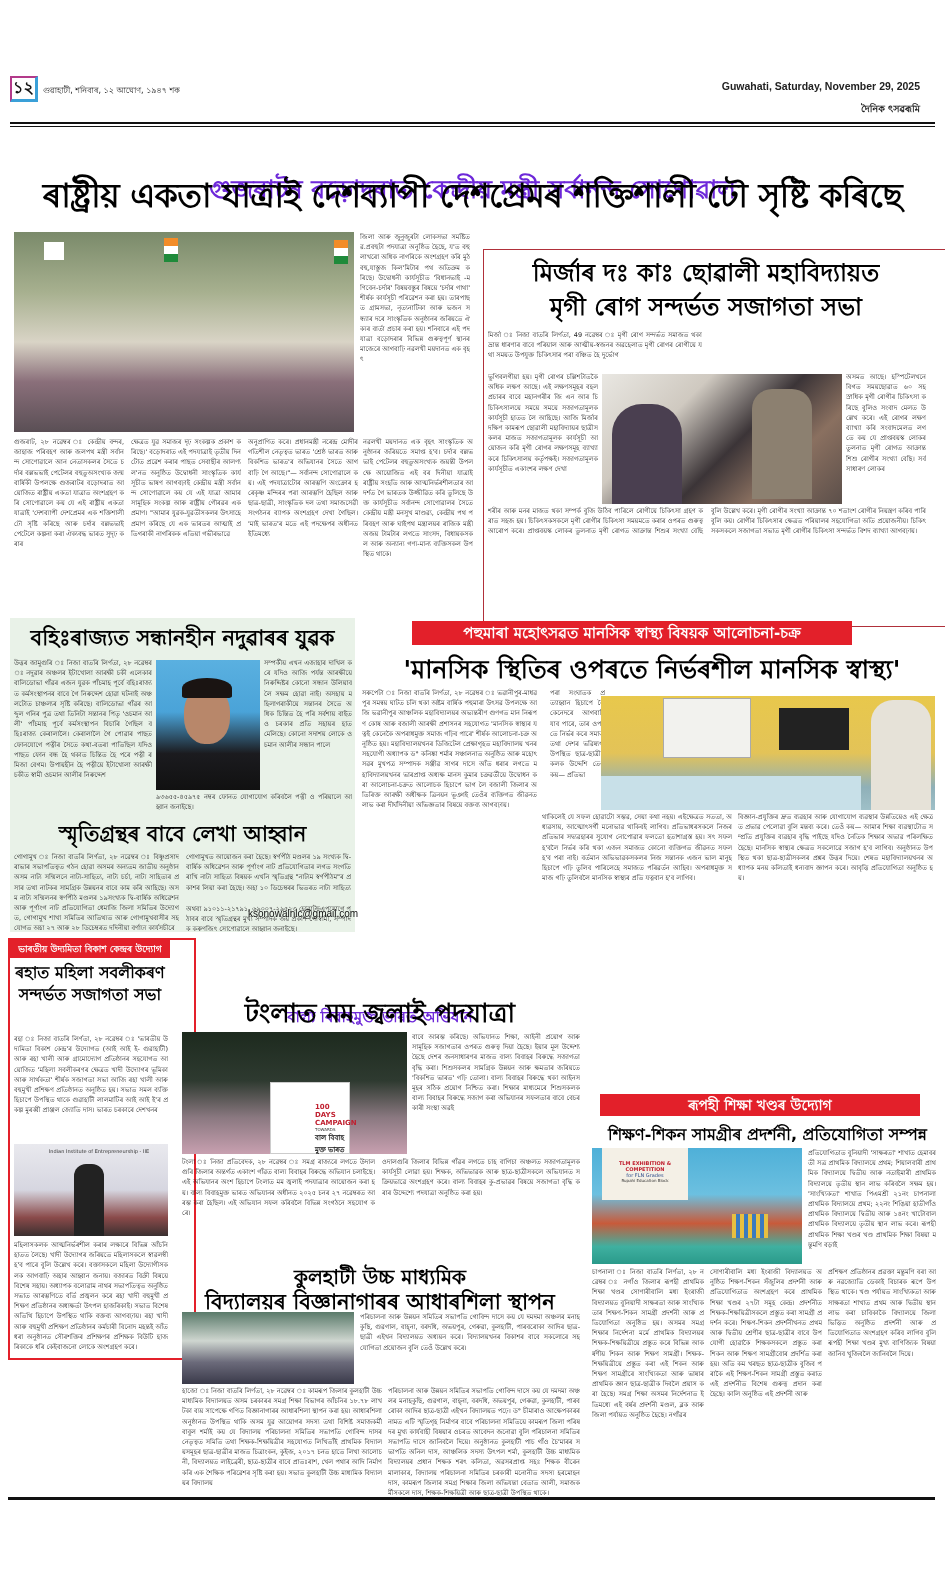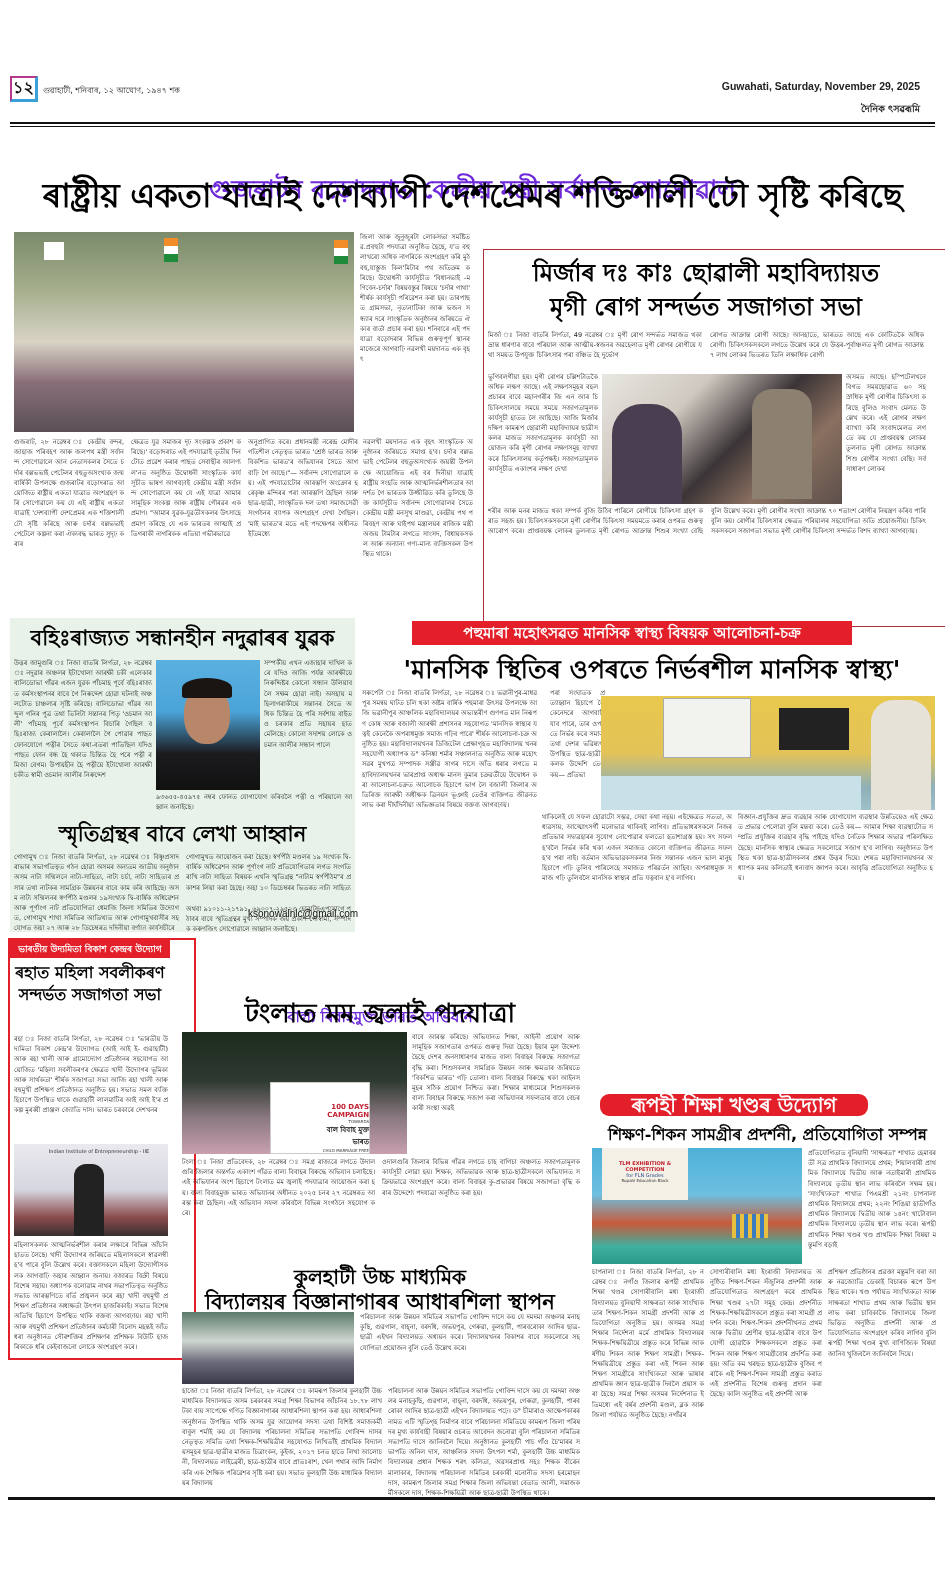--- a/index.html
+++ b/index.html
@@ -42,21 +42,20 @@
 
 <div class="abs txt" style="left:14px;top:437px;width:110px;height:172px;">গুজৰাট, ২৮ নৱেম্বৰ ঃ কেন্দ্ৰীয় বন্দৰ, জাহাজ পৰিবহণ আৰু জলপথ মন্ত্ৰী সৰ্বানন্দ সোণোৱালে আন নেতাসকলৰ সৈতে চৰ্দাৰ বল্লভভাই পেটেলৰ বহুতুঅসংখ্যক জন্মবাৰ্ষিকী উপলক্ষে গুজৰাটৰ বড়োদৰাত আয়োজিত ৰাষ্ট্ৰীয় একতা যাত্ৰাত অংশগ্ৰহণ কৰি সোণোৱালে কয় যে এই ৰাষ্ট্ৰীয় একতা যাত্ৰাই 'দেশব্যাপী দেশপ্ৰেমৰ এক শক্তিশালী ঢৌ সৃষ্টি কৰিছে আৰু চৰ্দাৰ বল্লভভাই পেটেলে কল্পনা কৰা ঐক্যবদ্ধ ভাৰত সুদৃঢ় কৰাৰ</div>
 <div class="abs txt" style="left:131px;top:437px;width:110px;height:172px;">ক্ষেত্ৰত যুৱ সমাজৰ দৃঢ় সংকল্পক প্ৰকাশ কৰিছে।' বড়োদৰাত এই পদযাত্ৰাই তৃতীয় দিনটোত প্ৰৱেশ কৰাৰ পাছত সেবাছীৰ আলণ্য ল'নত অনুষ্ঠিত উদ্বোধনী সাংস্কৃতিক কাৰ্যসূচীত ভাষণ আগবঢ়াই কেন্দ্ৰীয় মন্ত্ৰী সৰ্বানন্দ সোণোৱালে কয় যে এই যাত্ৰা আমাৰ সামূহিক সংকল্প আৰু ৰাষ্ট্ৰীয় গৌৰৱৰ এক প্ৰমাণ। "আমাৰ যুৱক-যুৱতীসকলৰ উৎসাহে প্ৰমাণ কৰিছে যে এক ভাৰতৰ আত্মাই প্ৰতিগৰাকী নাগৰিকক এতিয়া গভীৰভাৱে</div>
 <div class="abs txt" style="left:248px;top:437px;width:110px;height:172px;">অনুপ্ৰাণিত কৰে। প্ৰধানমন্ত্ৰী নৰেন্দ্ৰ মোদীৰ গতিশীল নেতৃত্বত ভাৰত 'শ্ৰেষ্ঠ ভাৰত আৰু বিকশিত ভাৰত'ৰ অভিযানৰ সৈতে আগবাঢ়ি গৈ আছে।"— সৰ্বানন্দ সোণোৱালে কয়। এই পদযাত্ৰাটোৰ আৰম্ভণি অংক্ৰোৰ হৰেকৃষ্ণ মন্দিৰৰ পৰা আৰম্ভণি হৈছিল আৰু ছাত্ৰ-ছাত্ৰী, সাংস্কৃতিক দল তথা সমাজসেৱী সংগঠনৰ ব্যাপক অংশগ্ৰহণ দেখা গৈছিল। 'মাই ভাৰত'ৰ মতে এই পদক্ষেপৰ অধীনত ইতিমধ্যে</div>
 <div class="abs txt" style="left:363px;top:437px;width:110px;height:172px;">নৱলখী ময়দানত এক বৃহৎ সাংস্কৃতিক অনুষ্ঠানৰ জৰিয়তে সমাপ্ত হ'ব। চৰ্দাৰ বল্লভভাই পেটেলৰ বহুতুঅসংখ্যক জয়ন্তী উপলক্ষে আয়োজিত এই বৰ দিনীয়া যাত্ৰাই ৰাষ্ট্ৰীয় সংহতি আৰু আত্মনিৰ্ভৰশীলতাৰ আদৰ্শত গৈ ভাৰতক উজ্জীৱিত কৰি তুলিছে উক্ত কাৰ্যসূচীত সৰ্বানন্দ সোণোৱালৰ সৈতে কেন্দ্ৰীয় মন্ত্ৰী মনসুখ মাণ্ডৱ্য, কেন্দ্ৰীয় পথ পৰিবহণ আৰু ঘাইপথ মন্ত্ৰালয়ৰ ৰাজিক মন্ত্ৰী অজয় টামটাৰ লগতে সাংসদ, বিধায়কসকল আৰু অন্যান্য গণ্য-মান্য ব্যক্তিসকল উপস্থিত থাকে।</div>
 
 <div class="abs" style="left:483px;top:230px;width:537px;height:378px;border:1.5px solid #b0303a;margin-top:19px;">
   <div class="abs blackhead" style="left:0;top:4px;width:444px;font-size:24px;">মিৰ্জাৰ দঃ কাঃ ছোৱালী মহাবিদ্যায়ত</div>
   <div class="abs blackhead" style="left:0;top:38px;width:444px;font-size:24px;">মৃগী ৰোগ সন্দৰ্ভত সজাগতা সভা</div>
   <div class="abs txt" style="left:4px;top:80px;width:214px;height:40px;">মিৰ্জা ঃ নিজা বাতৰি লিৰ্ণতা, 49 নৱেম্বৰ ঃ মৃগী ৰোগ সন্দৰ্ভত সমাজত থকা ভ্ৰান্ত ধাৰণাৰ বাবে পৰিয়াল আৰু আত্মীয়-স্বজনৰ অৱহেলাত মৃগী ৰোগৰ ৰোগীয়ে যথা সময়ত উপযুক্ত চিকিৎসাৰ পৰা বঞ্চিত হৈ দুৰ্ভোগ</div>
-  <div class="abs txt" style="left:226px;top:80px;width:214px;height:40px;">ৰোগত আক্ৰান্ত ৰোগী আছে। আনহাতে, ভাৰতত আছে এক কোটিতকৈ অধিক ৰোগী। চিকিৎসকসকলে লগতে উল্লেখ কৰে যে উত্তৰ-পূৰ্বাঞ্চলত মৃগী ৰোগত আক্ৰান্ত ৭ লাখ লোকৰ ভিতৰত তিনি লক্ষাধিক ৰোগী</div>
   <div class="abs txt" style="left:4px;top:122px;width:110px;height:130px;">ভুগিবলগীয়া হয়। মৃগী ৰোগৰ চল্লিশটাতকৈ অধিক লক্ষণ আছে। এই লক্ষণসমূহৰ বহল প্ৰচাৰৰ বাবে মহানগৰীৰ জি এন আৰ চি চিকিৎসালয়ে সময়ে সময়ে সজাগতামূলক কাৰ্যসূচী হাতত লৈ আহিছে। আজি মিৰ্জাৰ দক্ষিণ কামৰূপ ছোৱালী মহাবিদ্যায়ৰ ছাত্ৰীসকলৰ মাজত সজাগতামূলক কাৰ্যসূচী আয়োজন কৰি মৃগী ৰোগৰ লক্ষণসমূহ ব্যাখ্যা কৰে চিকিৎসালয় কৰ্তৃপক্ষই। সজাগতামূলক কাৰ্যসূচীত একাংশৰ লক্ষণ দেখা</div>
   <div class="abs photo" style="left:118px;top:124px;width:240px;height:130px;background:linear-gradient(135deg,#e9e7e2 0%,#cfc9c0 30%,#3b3437 55%,#8a7060 75%,#5c4f4a 100%);">
     <div class="abs" style="left:150px;top:15px;width:60px;height:110px;background:#8c8070;border-radius:20px 20px 0 0;"></div>
     <div class="abs" style="left:10px;top:30px;width:70px;height:100px;background:#4a3f50;border-radius:30px 30px 0 0;"></div>
   </div>
   <div class="abs txt" style="left:362px;top:122px;width:80px;height:130px;">অসমত আছে। হস্পিটেলখনে বিগত সময়ছোৱাত ৬০ সহস্ৰাধিক মৃগী ৰোগীৰ চিকিৎসা কৰিছে বুলিও সংবাদ মেলত উল্লেখ কৰে। এই ৰোগৰ লক্ষণ ব্যাখ্যা কৰি সংবাদমেলত লগতে কয় যে প্ৰাপ্তবয়স্ক লোকৰ তুলনাত মৃগী ৰোগত আক্ৰান্ত শিশু ৰোগীৰ সংখ্যা বেছি। সৰ্বসাধাৰণ লোকৰ</div>
   <div class="abs txt" style="left:4px;top:256px;width:438px;height:118px;column-count:2;column-gap:8px;">শৰীৰ আৰু মনৰ মাজত থকা সম্পৰ্ক বুজি উঠিব পাৰিলে ৰোগীয়ে চিকিৎসা গ্ৰহণ কৰাত সহজ হয়। চিকিৎসকসকলে মৃগী ৰোগীৰ চিকিৎসা সময়মতে কৰাৰ ওপৰত গুৰুত্ব আৰোপ কৰে। প্ৰাপ্তবয়স্ক লোকৰ তুলনাত মৃগী ৰোগত আক্ৰান্ত শিশুৰ সংখ্যা বেছি বুলি উল্লেখ কৰে। মৃগী ৰোগীৰ সংখ্যা আক্ৰান্ত ৭০ শতাংশ ৰোগীৰ নিয়ন্ত্ৰণ কৰিব পাৰি বুলি কয়। ৰোগীৰ চিকিৎসাৰ ক্ষেত্ৰত পৰিয়ালৰ সহযোগিতা অতি প্ৰয়োজনীয়। চিকিৎসকসকলে সজাগতা সভাত মৃগী ৰোগীৰ চিকিৎসা সন্দৰ্ভত বিশদ ব্যাখ্যা আগবঢ়ায়।</div>
 </div>
 
 <div class="abs greenbg" style="left:10px;top:618px;width:345px;height:230px;">
@@ -100,39 +99,39 @@
     <div class="abs" style="left:30px;top:4px;width:110px;font-size:5px;color:#333;text-align:center;">Indian Institute of Entrepreneurship - IIE</div>
     <div class="abs" style="left:60px;top:20px;width:30px;height:72px;background:#222;border-radius:12px 12px 0 0;"></div>
   </div>
   <div class="abs txt" style="left:4px;top:300px;width:154px;height:118px;">মহিলাসকলক আত্মনিৰ্ভৰশীল কৰাৰ লক্ষ্যৰে বিভিন্ন আঁচনি হাতত লৈছে। খাদী উদ্যোগৰ জৰিয়তে মহিলাসকলে স্বাৱলম্বী হ'ব পাৰে বুলি উল্লেখ কৰে। বক্তাসকলে মহিলা উদ্যোগীসকলক আগবাঢ়ি অহাৰ আহ্বান জনায়। বজাৰত বিক্ৰী বিষয়ে বিশেষ সহায়। অধ্যাপক বলোৱাম নাথৰ সভাপতিত্বত অনুষ্ঠিত সভাত আৰম্ভণিতে বৰ্তি প্ৰজ্বলন কৰে ৰহা খাদী বহুমুখী প্ৰশিক্ষণ প্ৰতিষ্ঠানৰ অধ্যক্ষৰ্তা উৎপল হাজৰিকাই। সভাত বিশেষ অতিথি হিচাপে উপস্থিত থাকি বক্তব্য আগবঢ়ায়। ৰহা খাদী আৰু বহুমুখী প্ৰশিক্ষণ প্ৰতিষ্ঠানৰ কৰ্মচাৰী বিনোদ মহন্তই আঁত ধৰা অনুষ্ঠানত সৌৰশক্তিৰ প্ৰশিক্ষণৰ প্ৰশিক্ষক বিউটি হাজৰিকাকে ধৰি কেইবাজনো লোকে অংশগ্ৰহণ কৰে।</div>
 </div>
 
 <div class="abs redhead" style="left:180px;top:969px;width:400px;font-size:15px;">বাল্য বিবাহমুক্ত ভাৰত অভিযান</div>
 <div class="abs blackhead" style="left:180px;top:993px;width:400px;font-size:26px;">টংলাত মম জ্বলাই পদযাত্ৰা</div>
 
 <div class="abs photo" style="left:182px;top:1032px;width:225px;height:122px;background:linear-gradient(180deg,#1d2a1e 0%,#2e3a30 40%,#8a7880 70%,#c8a0b0 100%);">
-  <div class="abs" style="left:88px;top:50px;width:100px;height:72px;background:#fff;border:1px solid #ccc;text-align:right;padding-left:44px;">
+  <div class="abs" style="left:88px;top:50px;width:80px;height:72px;background:#fff;border:1px solid #ccc;text-align:left;padding-left:44px;">
     <div style="font-size:7px;font-weight:bold;color:#c02030;margin-top:20px;">100 DAYS CAMPAIGN</div>
     <div style="font-size:4px;color:#333;">TOWARDS</div>
     <div style="font-size:7px;font-weight:bold;color:#111;">বাল বিবাহ মুক্ত ভাৰত</div>
     <div style="font-size:4px;color:#333;">CHILD MARRIAGE FREE INDIA</div>
   </div>
 </div>
 <div class="abs txt" style="left:412px;top:1032px;width:168px;height:122px;">বাবে আৰম্ভ কৰিছে। অভিযানত শিক্ষা, আইনী প্ৰয়োগ আৰু সামূহিক সজাগতাৰ ওপৰত গুৰুত্ব দিয়া হৈছে। ইয়াৰ মূল উদ্দেশ্য হৈছে দেশৰ জনসাধাৰণৰ মাজত বাল্য বিবাহৰ বিৰুদ্ধে সজাগতা বৃদ্ধি কৰা। শিশুসকলৰ সামগ্ৰিক উন্নয়ন আৰু ক্ষমতাৰ জৰিয়তে 'বিকশিত ভাৰত' গঢ়ি তোলা। বাল্য বিবাহৰ বিৰুদ্ধে থকা আইনসমূহৰ সঠিক প্ৰয়োগ নিশ্চিত কৰা। শিক্ষাৰ মাধ্যমেৰে শিশুসকলক বাল্য বিবাহৰ বিৰুদ্ধে সজাগ কৰা অভিযানৰ সফলতাৰ বাবে বেচৰকাৰী সংস্থা অৱই</div>
 <div class="abs txt" style="left:182px;top:1157px;width:193px;height:110px;">টংলা ঃ নিজা প্ৰতিবেদক, ২৮ নৱেম্বৰ ঃ সমগ্ৰ ৰাজ্যৰে লগতে উদালগুৰি জিলাৰ অন্তৰ্গত একাংশ গাঁৱত বাল্য বিবাহৰ বিৰুদ্ধে অভিযান চলাইছে। এই অভিযানৰ অংশ হিচাপে টংলাত মম জ্বলাই পদযাত্ৰাৰ আয়োজন কৰা হয়। বাল্য বিবাহমুক্ত ভাৰত অভিযানৰ অধীনত ২০২৫ চনৰ ২৭ নৱেম্বৰত আৰম্ভ কৰা হৈছিল। এই অভিযান সফল কৰিবলৈ বিভিন্ন সংগঠনে সহযোগ কৰে।</div>
 <div class="abs txt" style="left:382px;top:1157px;width:198px;height:110px;">ওদালগুৰি জিলাৰ বিভিন্ন গাঁৱৰ লগতে চাহ বাগিচা অঞ্চলত সজাগতামূলক কাৰ্যসূচী লোৱা হয়। শিক্ষক, অভিভাৱক আৰু ছাত্ৰ-ছাত্ৰীসকলে অভিযানত সক্ৰিয়ভাৱে অংশগ্ৰহণ কৰে। বাল্য বিবাহৰ কু-প্ৰভাৱৰ বিষয়ে সজাগতা বৃদ্ধি কৰাৰ উদ্দেশ্যে পদযাত্ৰা অনুষ্ঠিত কৰা হয়।</div>
 
 <div class="abs blackhead" style="left:180px;top:1262px;width:400px;font-size:20px;">কুলহাটী উচ্চ মাধ্যমিক</div>
 <div class="abs blackhead" style="left:180px;top:1286px;width:400px;font-size:21px;">বিদ্যালয়ৰ বিজ্ঞানাগাৰৰ আধাৰশিলা স্থাপন</div>
 <div class="abs photo" style="left:182px;top:1312px;width:172px;height:72px;background:linear-gradient(180deg,#5a7a6a 0%,#cfd6d0 40%,#6b6a7a 70%,#3a3a4a 100%);"></div>
 <div class="abs txt" style="left:360px;top:1312px;width:220px;height:72px;">পৰিচালনা আৰু উন্নয়ন সমিতিৰ সভাপতি গোবিন্দ দাসে কয় যে দমদমা অঞ্চলৰ মনাহকুছি, গুৱগাল, বাহ্‌না, বৰদধি, অভয়পুৰ, গেৰুৱা, কুলহাটী, পাৰবৰোকা আদিৰ ছাত্ৰ-ছাত্ৰী এইখন বিদ্যালয়ত অধ্যয়ন কৰে। বিদ্যালয়খনৰ বিকাশৰ বাবে সকলোৰে সহযোগিতা প্ৰয়োজন বুলি তেওঁ উল্লেখ কৰে।</div>
 <div class="abs txt" style="left:182px;top:1386px;width:200px;height:112px;">হাজো ঃ নিজা বাতৰি লিৰ্ণতা, ২৮ নৱেম্বৰ ঃ কামৰূপ জিলাৰ কুলহাটী উচ্চ মাধ্যমিক বিদ্যালয়ত অসম চৰকাৰৰ সমগ্ৰ শিক্ষা বিভাগৰ আঁচনিৰ ১৮.৭৮ লাখ টকা ব্যয় সাপেক্ষে গণিত বিজ্ঞানাগাৰৰ আধাৰশিলা স্থাপন কৰা হয়। আধাৰশিলা অনুষ্ঠানত উপস্থিত থাকি অসম যুৱ আয়োগৰ সদস্য তথা বিশিষ্ট সমাজকৰ্মী বাবুল শৰ্মাই কয় যে বিদ্যালয় পৰিচালনা সমিতিৰ সভাপতি গোবিন্দ দাসৰ নেতৃত্বত সমিতি তথা শিক্ষক-শিক্ষয়িত্ৰীৰ সহযোগত লিখিতাঁই প্ৰাথমিক বিদ্যালয়সমূহৰ ছাত্ৰ-ছাত্ৰীৰ মাজত চিত্ৰাংকন, কুইজ, ২০১৭ চনত হাতে লিখা আলোচনী, বিদ্যালয়ত লাইব্ৰেৰী, ছাত্ৰ-ছাত্ৰীৰ বাবে প্ৰাতঃৰাশ, খেল পথাৰ আদি নিৰ্মাণ কৰি এক শৈক্ষিক পৰিৱেশৰ সৃষ্টি কৰা হয়। সভাত কুলহাটী উচ্চ মাধ্যমিক বিদ্যালয়ৰ বিদ্যালয়</div>
 <div class="abs txt" style="left:388px;top:1386px;width:192px;height:112px;">পৰিচালনা আৰু উন্নয়ন সমিতিৰ সভাপতি গোবিন্দ দাসে কয় যে দমদমা অঞ্চলৰ মনাহকুছি, গুৱগাল, বাহ্‌না, বৰদধি, অভয়পুৰ, গেৰুৱা, কুলহাটী, পাৰবৰোকা আদিৰ ছাত্ৰ-ছাত্ৰী এইখন বিদ্যালয়ত পঢ়ে। ড° চীমাৰাও আক্ষেপকাৰৰ নামত এটি স্মৃতিগৃহ নিৰ্মাণৰ বাবে পৰিচালনা সমিতিয়ে কামৰূপ জিলা পৰিষদৰ মুখ্য কাৰ্যবাহী বিষয়াৰ ওচৰত আবেদন জনোৱা বুলি পৰিচালনা সমিতিৰ সভাপতি দাসে জানিবলৈ দিয়ে। অনুষ্ঠানত কুলহাটী পাচ গাঁও চৈ'মাৰৰ সভাপতি অনিল দাস, আঞ্চলিক সদস্য উৎপল শৰ্মা, কুলহাটী উচ্চ মাধ্যমিক বিদ্যালয়ৰ প্ৰধান শিক্ষক শৰৎ কলিতা, অৱসৰপ্ৰাপ্ত সহঃ শিক্ষক বীৰেন মালাকাৰ, বিদ্যালয় পৰিচালনা সমিতিৰ চৰকাৰী মনোনীত সদস্য হৰমোহন দাস, কামৰূপ জিলাৰ সমগ্ৰ শিক্ষাৰ জিলা অভিযন্তা বেতাত আলী, সমাজকৰ্মীসকলে দাস, শিক্ষক-শিক্ষয়িত্ৰী আৰু ছাত্ৰ-ছাত্ৰী উপস্থিত থাকে।</div>
 
-<div class="abs redbar" style="left:600px;top:1094px;width:268px;height:22px;font-size:20px;line-height:22px;border-radius:9px;">ৰূপহী শিক্ষা খণ্ডৰ উদ্যোগ</div>
+<div class="abs redbar" style="left:600px;top:1094px;width:320px;height:22px;font-size:14px;line-height:22px;">ৰূপহী শিক্ষা খণ্ডৰ উদ্যোগ</div>
 <div class="abs blackhead" style="left:590px;top:1122px;width:355px;font-size:16px;">শিক্ষণ-শিকন সামগ্ৰীৰ প্ৰদৰ্শনী, প্ৰতিযোগিতা সম্পন্ন</div>
 <div class="abs photo" style="left:592px;top:1148px;width:210px;height:116px;background:linear-gradient(180deg,#4fb0d8 0%,#6cc0e0 40%,#c85a3a 65%,#3fb0a0 85%,#2a9a8a 100%);">
   <div class="abs" style="left:10px;top:0;width:86px;height:52px;background:#f4f0e6;text-align:center;">
     <div style="font-size:5px;font-weight:bold;color:#c02030;margin-top:12px;">TLM EXHIBITION &amp; COMPETITION</div>
     <div style="font-size:5px;color:#2a4a8a;">for FLN Grades</div>
     <div style="font-size:4px;color:#333;">Rupahi Education Block</div>
   </div>
   <div class="abs" style="left:140px;top:66px;width:36px;height:24px;background:repeating-linear-gradient(90deg,#e8c040 0 4px,#3a7ac0 4px 8px);"></div>
 </div>
 <div class="abs txt" style="left:808px;top:1148px;width:128px;height:116px;">প্ৰতিযোগিতাত বুনিয়াদী 'সাক্ষৰতা' শাখাত হেমাবৰতী সত্ৰ প্ৰাথমিক বিদ্যালয়ে প্ৰথম; শিয়ালবাৰী প্ৰাথমিক বিদ্যালয়ে দ্বিতীয় আৰু নতাইমাৰী প্ৰাথমিক বিদ্যালয়ে তৃতীয় স্থান লাভ কৰিবলৈ সক্ষম হয়। 'সাংখ্যিকতা' শাখাত পিএমশ্ৰী ২১নং চাপনালা প্ৰাথমিক বিদ্যালয়ে প্ৰথম; ২২নং শিঙিয়া হাতীগাঁও প্ৰাথমিক বিদ্যালয়ে দ্বিতীয় আৰু ১৪নং খাটোবাল প্ৰাথমিক বিদ্যালয়ে তৃতীয় স্থান লাভ কৰে। ৰূপহী প্ৰাথমিক শিক্ষা খণ্ডৰ খণ্ড প্ৰাথমিক শিক্ষা বিষয়া মন্তুমণি বড়াই</div>

